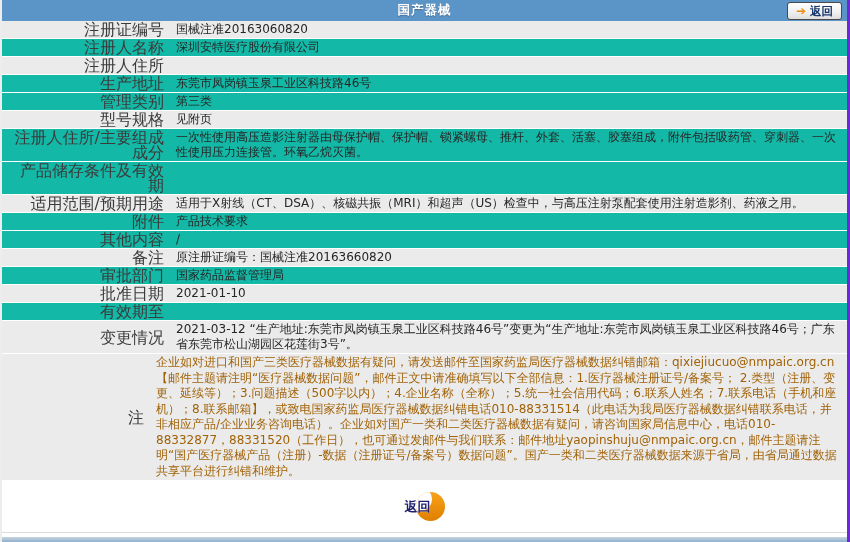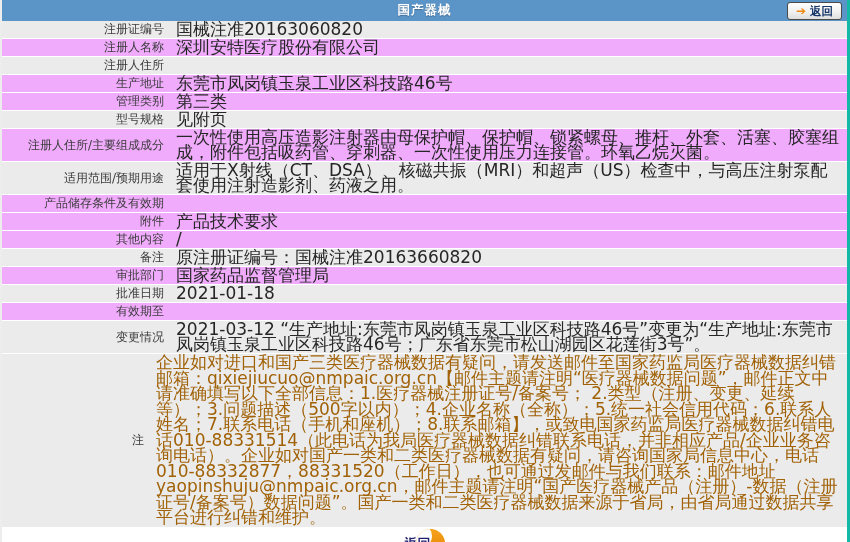--- a/index.html
+++ b/index.html
@@ -1,20 +1,20 @@
 <!DOCTYPE html>
 <html><head>
 <meta charset="utf-8">
 <style>
   html,body{margin:0;padding:0;background:#fff;}
   .page{
     width:850px;height:542px;box-sizing:border-box;overflow:hidden;
     display:flex;flex-direction:column;
     font-family:"DejaVu Sans","Liberation Sans",sans-serif;
-    border-left:2px solid #ededed;border-right:3px solid #14b8a6;
+    border-left:2px solid #ededed;border-right:3px solid #6d28d9;
     background:#fff;
   }
   
   .header{
     height:21px;flex:0 0 21px;background:#5B94C6;position:relative;
     display:flex;align-items:center;justify-content:center;
   }
   .header-title{
     color:#fff;font-size:12.5px;font-weight:bold;letter-spacing:1px;
     text-shadow:0 1px 1px rgba(0,0,0,.25);
@@ -22,31 +22,31 @@
   .btn-back-top{
     position:absolute;right:5px;top:2px;height:16px;
     display:flex;align-items:center;gap:4px;padding:0 8px;
     background:linear-gradient(180deg,#ffffff 0%,#f1f1f1 55%,#dedede 100%);
     border:1px solid #4a4a4a;border-radius:3px;cursor:pointer;
     font-size:11.5px;font-weight:bold;color:#17376B;
   }
   .btn-back-top .arrow{color:#F28A11;font-size:12px;font-weight:bold;line-height:1;}
   
   .rows{flex:0 0 auto;}
-  .row{display:flex;border-bottom:1px solid #fff;background:#f0abfc;}
+  .row{display:flex;border-bottom:1px solid #fff;background:#14b8a6;}
   .row.gray{background:#EBEBEB;}
   .row .label{
     width:168px;flex:0 0 168px;box-sizing:border-box;
     display:flex;align-items:center;justify-content:flex-end;
     text-align:right;padding:1px 6px;color:#3B3B3B;
-    font-size:12px;line-height:15px;
+    font-size:16px;line-height:15px;
   }
   .row .value{
     flex:1;box-sizing:border-box;padding:1px 6px;color:#262626;
-    font-size:17px;line-height:15px;min-height:15px;
+    font-size:12px;line-height:15px;min-height:15px;
   }
   .row.note-row .label{width:148px;flex:0 0 148px;}
   .row.note-row .value{color:#a16207;line-height:15.5px;}
   
   .footer{flex:1;display:flex;align-items:center;justify-content:center;background:#fff;}
   .btn-back-bottom{
     position:relative;display:flex;align-items:center;cursor:pointer;height:32px;
   }
   .btn-back-bottom .txt{
     position:relative;z-index:2;color:#1E1E6E;font-weight:bold;font-size:13px;
@@ -98,47 +98,47 @@
       <div class="value">第三类</div>
     </div>
     <div class="row gray">
       <div class="label">型号规格</div>
       <div class="value">见附页</div>
     </div>
     <div class="row">
       <div class="label">注册人住所/主要组成成分</div>
       <div class="value">一次性使用高压造影注射器由母保护帽、保护帽、锁紧螺母、推杆、外套、活塞、胶塞组成，附件包括吸药管、穿刺器、一次性使用压力连接管。环氧乙烷灭菌。</div>
     </div>
+    <div class="row">
+      <div class="label">产品储存条件及有效期</div>
+      <div class="value"></div>
+    </div>
     <div class="row gray">
       <div class="label">适用范围/预期用途</div>
       <div class="value">适用于X射线（CT、DSA）、核磁共振（MRI）和超声（US）检查中，与高压注射泵配套使用注射造影剂、药液之用。</div>
-    </div>
-    <div class="row">
-      <div class="label">产品储存条件及有效期</div>
-      <div class="value"></div>
     </div>
     <div class="row">
       <div class="label">附件</div>
       <div class="value">产品技术要求</div>
     </div>
     <div class="row">
       <div class="label">其他内容</div>
       <div class="value">/</div>
     </div>
     <div class="row gray">
       <div class="label">备注</div>
       <div class="value">原注册证编号：国械注准20163660820</div>
     </div>
     <div class="row">
       <div class="label">审批部门</div>
       <div class="value">国家药品监督管理局</div>
     </div>
     <div class="row gray">
       <div class="label">批准日期</div>
-      <div class="value">2021-01-18</div>
+      <div class="value">2021-01-10</div>
     </div>
     <div class="row">
       <div class="label">有效期至</div>
     </div>
     <div class="row gray">
       <div class="label">变更情况</div>
       <div class="value">2021-03-12 “生产地址:东莞市凤岗镇玉泉工业区科技路46号”变更为“生产地址:东莞市凤岗镇玉泉工业区科技路46号；广东省东莞市松山湖园区花莲街3号”。</div>
     </div>
     <div class="row gray note-row">
       <div class="label">注</div>

